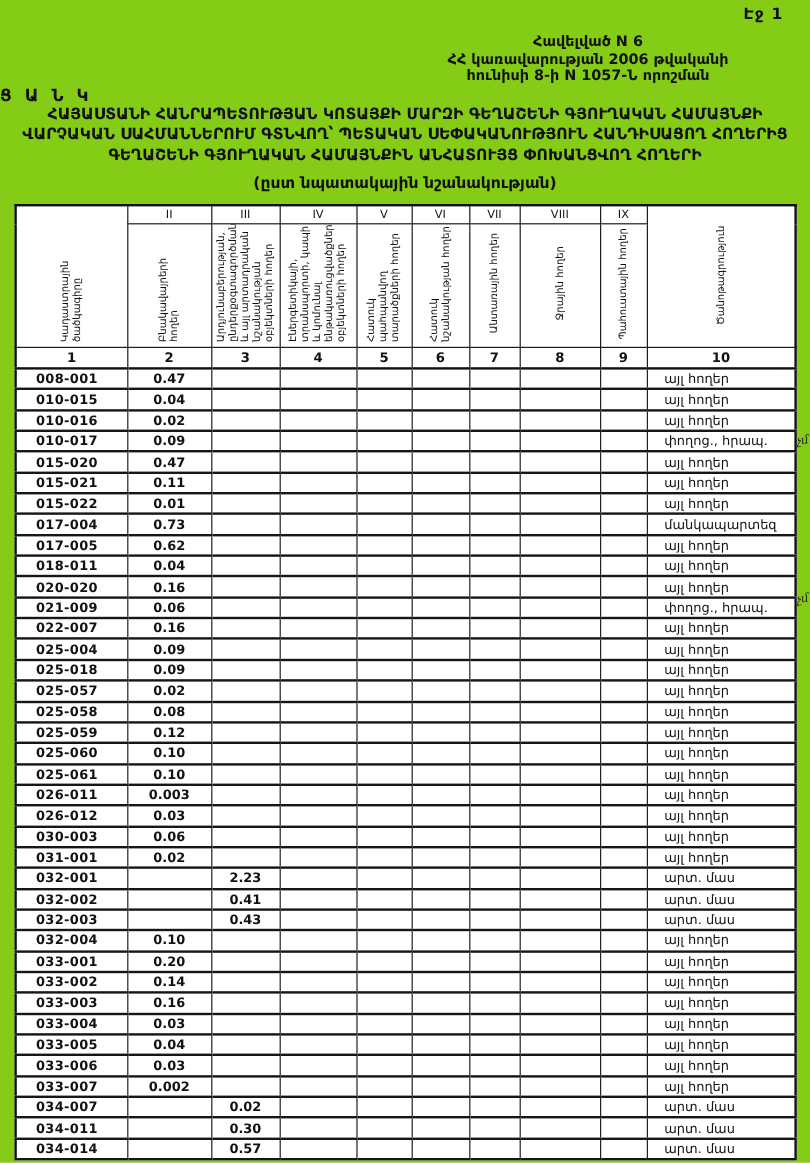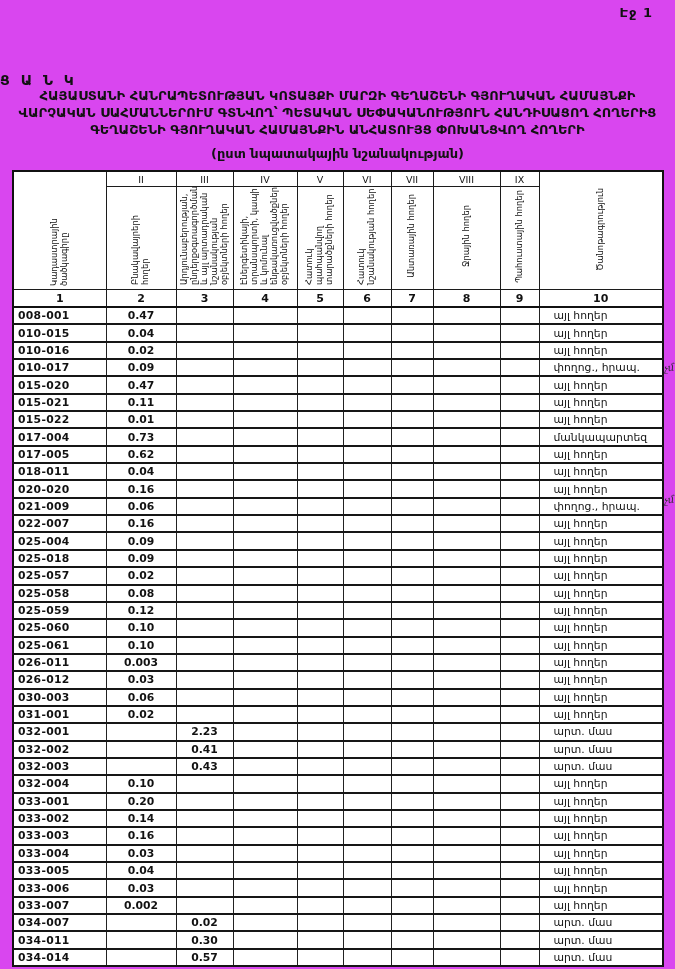--- a/index.html
+++ b/index.html
@@ -1,18 +1,18 @@
 <!DOCTYPE html>
 <html><head>
 <meta charset="utf-8">
 <style>
   html,body { margin:0; padding:0; background:#e8e8e8; }
   .page {
     position:relative; width:675px; height:969px; margin:0 auto;
-    background:#d946ef; color:#121212;
+    background:#84cc16; color:#121212;
     font-family:"DejaVu Sans", sans-serif;
     overflow:hidden;
   }
   
   .page-num {
     position:absolute; top:5px; right:22px;
     font-size:13px; font-weight:bold; letter-spacing:1px;
   }
   .appendix {
     position:absolute; top:27px; left:330px; width:320px;
@@ -51,38 +51,43 @@
   }
   .vh-tall .vtext { max-height:112px; }
   .num-row th {
     height:16px; font-size:11px; font-weight:bold; text-align:center;
     border-bottom:2px solid #111;
   }
   .tbl tbody td {
     height:15.35px; font-size:10.8px;
     border-bottom:2px solid #161616; border-left:1px solid #222; border-right:1px solid #222;
   }
-  td.code  { text-align:left; padding-left:4px; font-weight:bold; letter-spacing:0.3px;margin-left:12px; }
+  td.code  { text-align:left; padding-left:16px; font-weight:bold; letter-spacing:0.3px;margin-left:12px; }
   td.val   { text-align:center; font-weight:bold; }
   td.note  { text-align:left; padding-left:14px; font-size:10.4px; }
   
   .hw-mark {
     position:absolute; right:1px; font-size:10px; font-style:italic;
     font-family:"DejaVu Serif", serif; color:#2a2a2a; transform:rotate(-8deg);
   }
   .hw1 { top:362px; }
   .hw2 { top:494px; }
 </style>
 </head>
 <body>
 
 <div class="page">
 
   <div class="page-num">Էջ 1</div>
 
+  <div class="appendix">
+    <div>Հավելված N 6</div>
+    <div>ՀՀ կառավարության 2006 թվականի</div>
+    <div>հունիսի 8-ի N 1057-Ն որոշման</div>
+  </div>
 
   <div class="doc-title">Ց Ա Ն Կ</div>
 
   <div class="title-lines">
     <div>ՀԱՅԱՍՏԱՆԻ ՀԱՆՐԱՊԵՏՈՒԹՅԱՆ ԿՈՏԱՅՔԻ ՄԱՐԶԻ ԳԵՂԱՇԵՆԻ ԳՅՈՒՂԱԿԱՆ ՀԱՄԱՅՆՔԻ</div>
     <div>ՎԱՐՉԱԿԱՆ ՍԱՀՄԱՆՆԵՐՈՒՄ ԳՏՆՎՈՂ՝ ՊԵՏԱԿԱՆ ՍԵՓԱԿԱՆՈՒԹՅՈՒՆ ՀԱՆԴԻՍԱՑՈՂ ՀՈՂԵՐԻՑ</div>
     <div>ԳԵՂԱՇԵՆԻ ԳՅՈՒՂԱԿԱՆ ՀԱՄԱՅՆՔԻՆ ԱՆՀԱՏՈՒՅՑ ՓՈԽԱՆՑՎՈՂ ՀՈՂԵՐԻ</div>
   </div>
 
   <div class="subtitle">(ըստ նպատակային նշանակության)</div>

